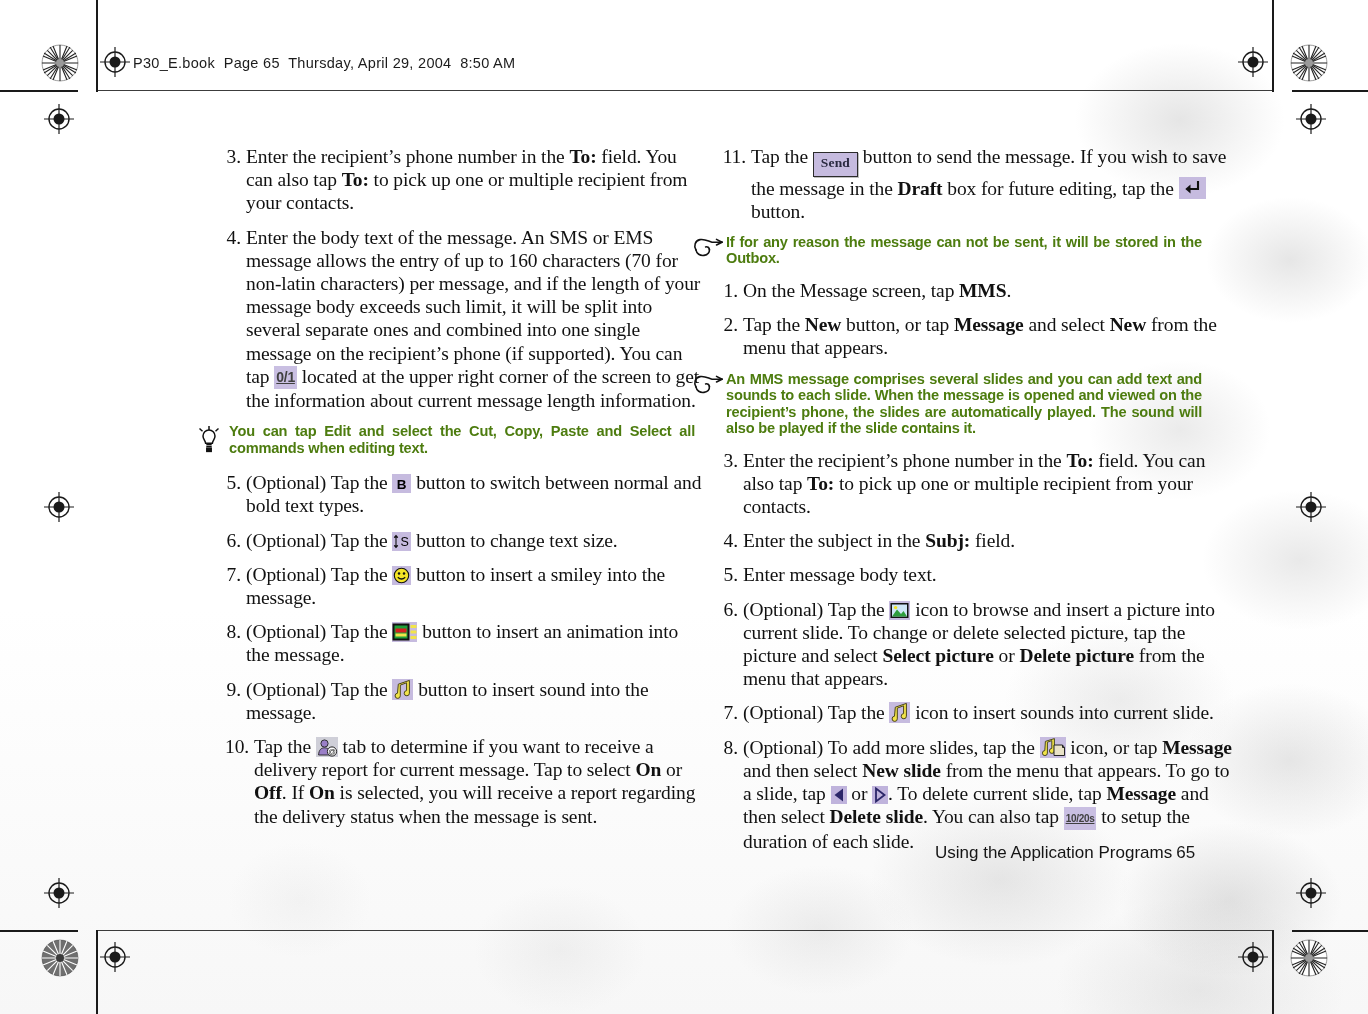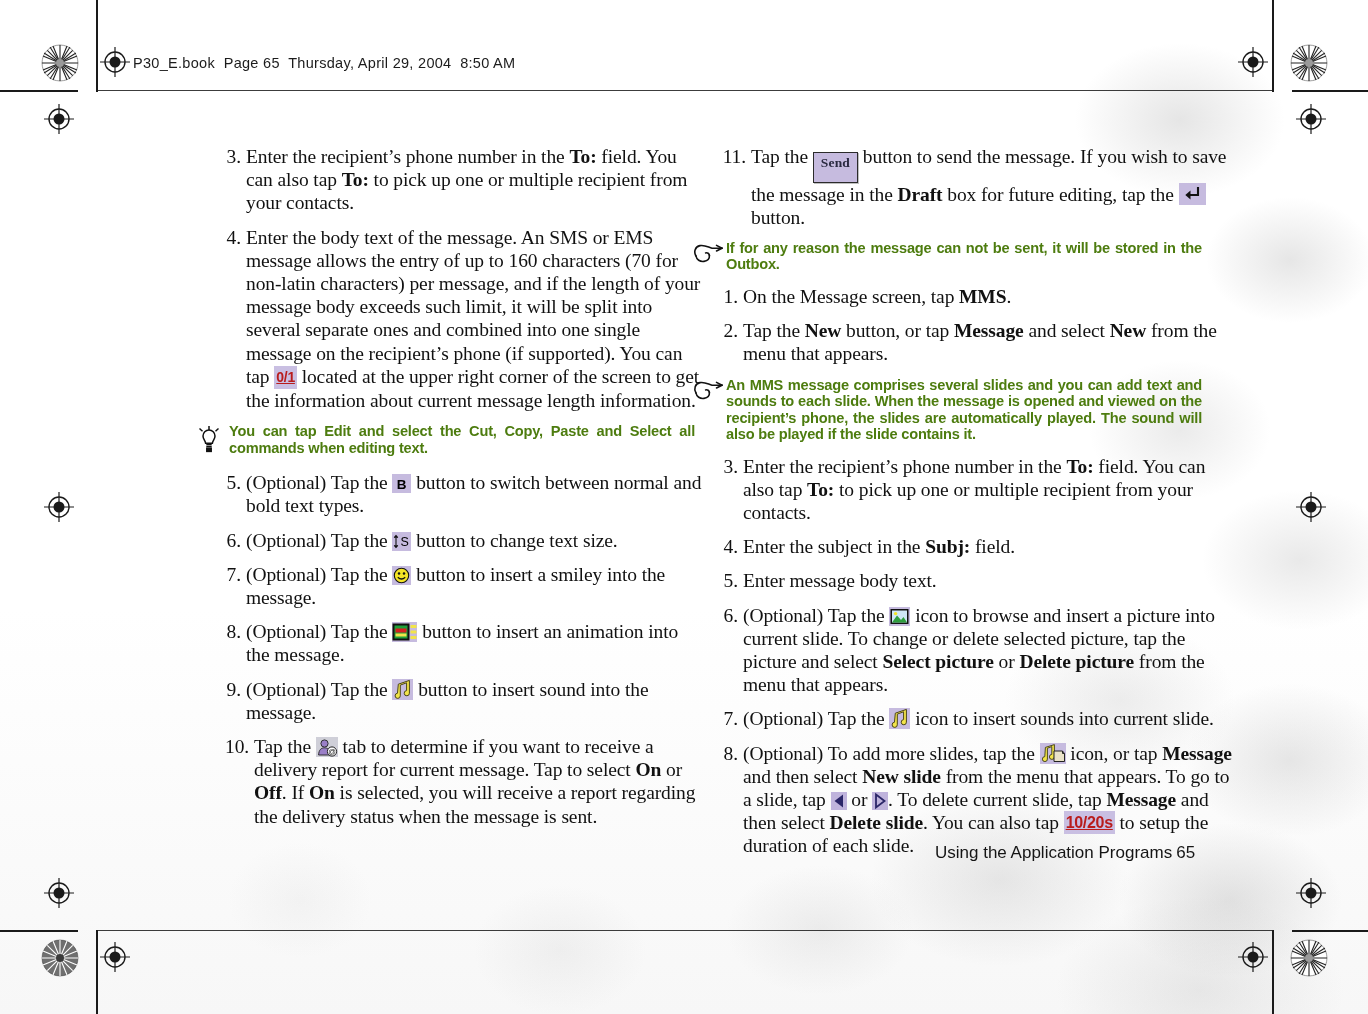--- a/index.html
+++ b/index.html
@@ -88,40 +88,40 @@
   .chip{
     display:inline-block;
     vertical-align:-4px;
     background:#c6bbdf;
     border:1px solid #2b2b2b;
     box-shadow:1px 1px 0 rgba(0,0,0,.25);
     line-height:1;
     text-align:center;
   }
   .chip-send{
-    padding:3px 7px 12px 7px;
+    padding:3px 7px 6px 7px;
     font-family:"Liberation Serif", serif;
     font-weight:bold;
     font-size:13.5px;
     color:#2a2a40;
     letter-spacing:.2px;
   }
   .hl{
     display:inline-block;
     background:#c9bfe2;
-    color:#b91c1c;
+    color:#404040;
     text-decoration:underline;
     font-family:"Liberation Sans", sans-serif;
     font-weight:bold;
     font-size:14px;
     padding:0 2px;
     vertical-align:1px;
     letter-spacing:-.3px;
   }
-  .hl.small{font-size:16px;}
+  .hl.small{font-size:10px;}
   .plainicon{display:inline-block;vertical-align:-4px;position:relative;}
 
   
   #footer{
     position:absolute;
     left:935px;top:843px;
     font-family:"Liberation Sans", sans-serif;
     font-size:17px;
     color:#151515;
     white-space:nowrap;

